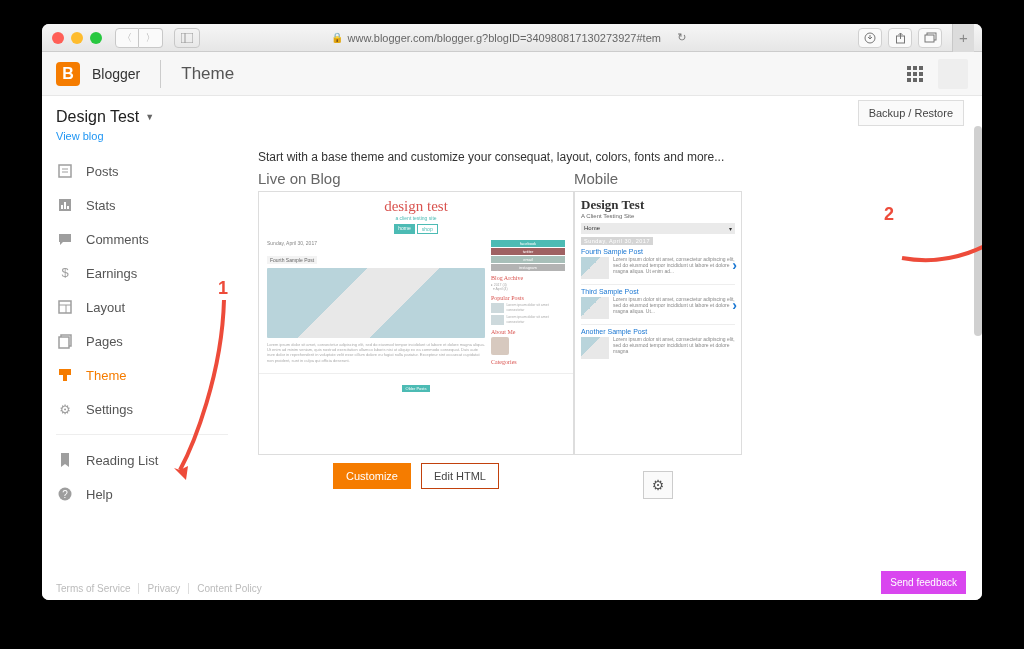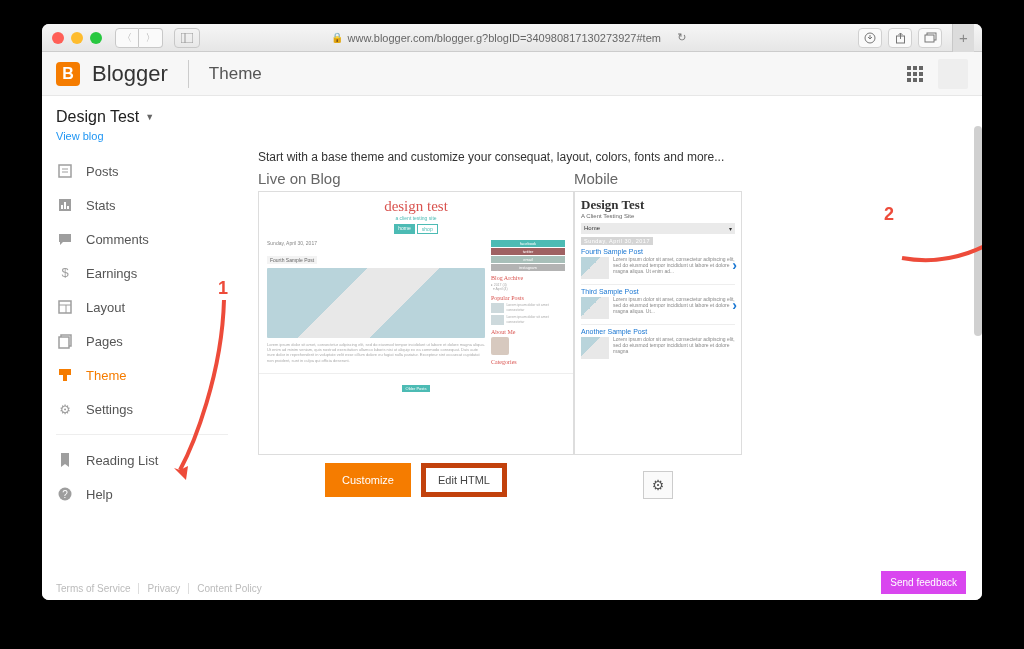--- a/index.html
+++ b/index.html
@@ -17,21 +17,21 @@
 .addr { position:absolute; left:50%; transform:translateX(-50%); display:flex; align-items:center; gap:4px; font-size:11px; color:#666; }
 .addr .lock { font-size:10px; color:#7a7a7a; }
 .reload { width:22px; height:18px; border-radius:3px; display:flex; align-items:center; justify-content:center; font-size:11px; color:#777; margin-left:6px; }
 .tb-right { position:absolute; right:8px; display:flex; align-items:center; gap:6px; }
 .tb-icon { width:24px; height:20px; border:1px solid #d0d0d0; border-radius:4px; background:#fafafa; display:flex; align-items:center; justify-content:center; font-size:11px; color:#777; }
 .newtab { width:22px; height:28px; background:#dcdcdc; color:#888; display:flex; align-items:center; justify-content:center; font-size:15px; border-left:1px solid #c8c8c8; margin-left:4px; }
 
 
 .app-header { height:44px; background:#f7f7f7; border-bottom:1px solid #e7e7e7; display:flex; align-items:center; padding:0 14px; gap:12px; }
 .logo-b { width:24px; height:24px; background:#f57c00; border-radius:4px; color:#fff; font-weight:bold; display:flex; align-items:center; justify-content:center; font-size:16px; }
-.brand { font-size:22px; font-weight:500; color:#333; }
+.brand { font-size:14px; font-weight:500; color:#333; }
 .vbar { width:1px; height:28px; background:#ccc; margin:0 8px; }
 .section-title { font-size:17px; color:#555; }
 .header-right { margin-left:auto; display:flex; align-items:center; gap:8px; }
 .apps-grid { width:30px; height:30px; display:flex; align-items:center; justify-content:center; }
 .apps-grid-inner{ width:16px; height:16px; display:grid; grid-template-columns:repeat(3,4px); grid-template-rows:repeat(3,4px); gap:2px; }
 .apps-grid-inner span{ background:#666; }
 .avatar-ph { width:30px; height:30px; background:#eee; border-radius:2px; }
 
 
 .app-body { flex:1; display:flex; overflow:hidden; background:#fff; position:relative; }
@@ -50,21 +50,21 @@
 .content { flex:1; padding:10px 16px; position:relative; overflow:hidden; }
 .backup-btn { position:absolute; top:4px; right:18px; padding:6px 10px; font-size:11px; background:#fafafa; border:1px solid #ddd; color:#444; cursor:pointer; }
 .intro { font-size:12px; color:#333; margin-top:44px; }
 .preview-row { display:flex; margin-top:6px; }
 .preview-col { display:flex; flex-direction:column; }
 .preview-label { font-size:15px; color:#666; margin-bottom:4px; }
 .preview-box { border:1px solid #ddd; background:#fff; }
 .live-box { width:316px; height:264px; }
 .mobile-box { width:168px; height:264px; }
 .preview-actions { display:flex; gap:10px; margin-top:8px; justify-content:center; }
-.btn { padding:6px 12px; font-size:11px; border:5px solid #c2410c; background:#fff; color:#444; cursor:pointer; }
+.btn { padding:6px 12px; font-size:11px; border:1px solid #c2410c; background:#fff; color:#444; cursor:pointer; }
 .btn.primary { background:#f57c00; border-color:#f57c00; color:#fff; }
 .gear-btn { width:30px; height:28px; border:1px solid #ccc; background:#fafafa; display:flex; align-items:center; justify-content:center; font-size:14px; color:#555; cursor:pointer; margin:8px 0 0; }
 
 
 .lp-header { text-align:center; padding:6px 0 2px; }
 .lp-title { font-family:cursive; color:#d9534f; font-size:15px; }
 .lp-sub { font-size:5px; color:#4cbbb4; }
 .lp-tabs { display:flex; justify-content:center; gap:2px; margin-top:3px; }
 .lp-tab { font-size:5px; background:#4cbbb4; color:#fff; padding:1px 4px; }
 .lp-body { display:flex; padding:4px 8px 6px; gap:6px; }
@@ -275,20 +275,21 @@
                 <circle cx="8" cy="8" r="6.5" fill="currentColor"></circle>
                 <text x="8" y="12" text-anchor="middle" font-size="10" fill="#fff">?</text>
               </svg>
             </span>
             <span>Help</span>
           </div>
       </div>
     </aside>
 
     <main class="content">
+      <button class="backup-btn">Backup / Restore</button>
       <div class="intro">Start with a base theme and customize your consequat, layout, colors, fonts and more...</div>
 
       <div class="preview-row">
 
         <div class="preview-col">
           <div class="preview-label">Live on Blog</div>
           <div class="preview-box live-box">
             <div class="lp-header">
               <div class="lp-title">design test</div>
               <div class="lp-sub">a client testing site</div>

